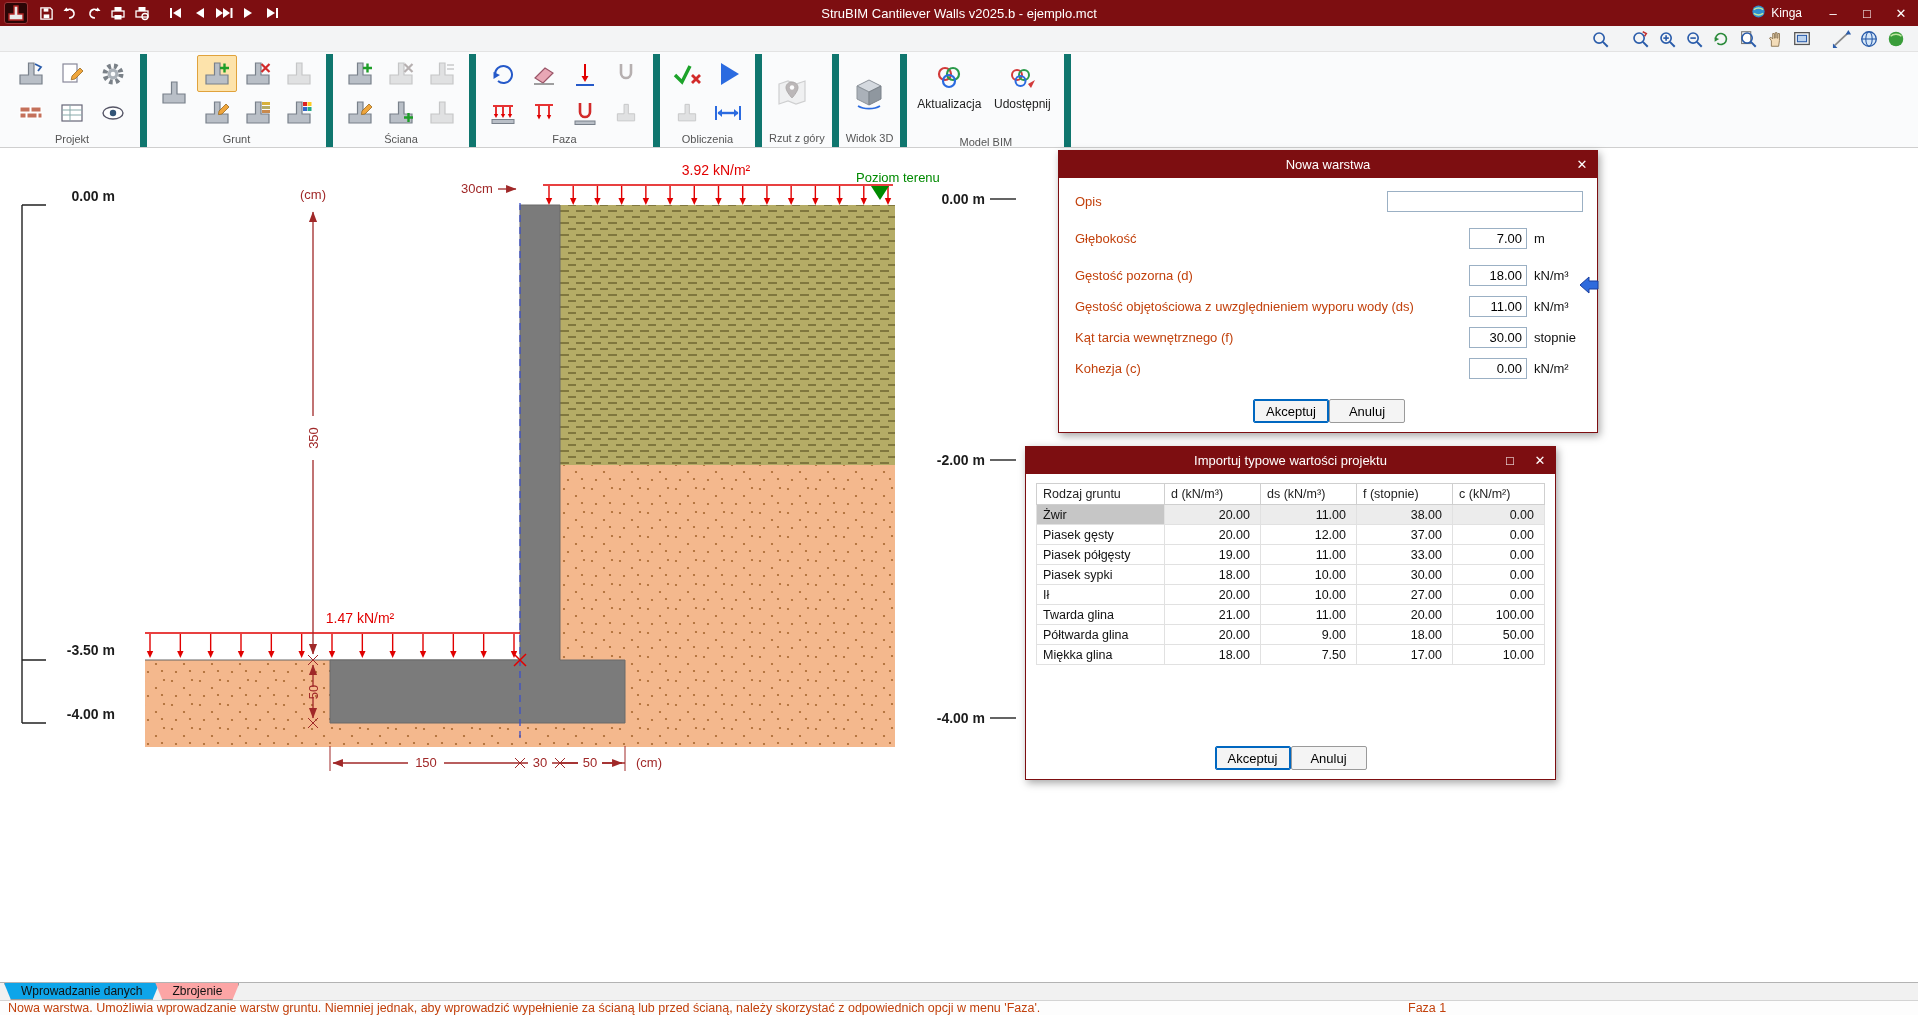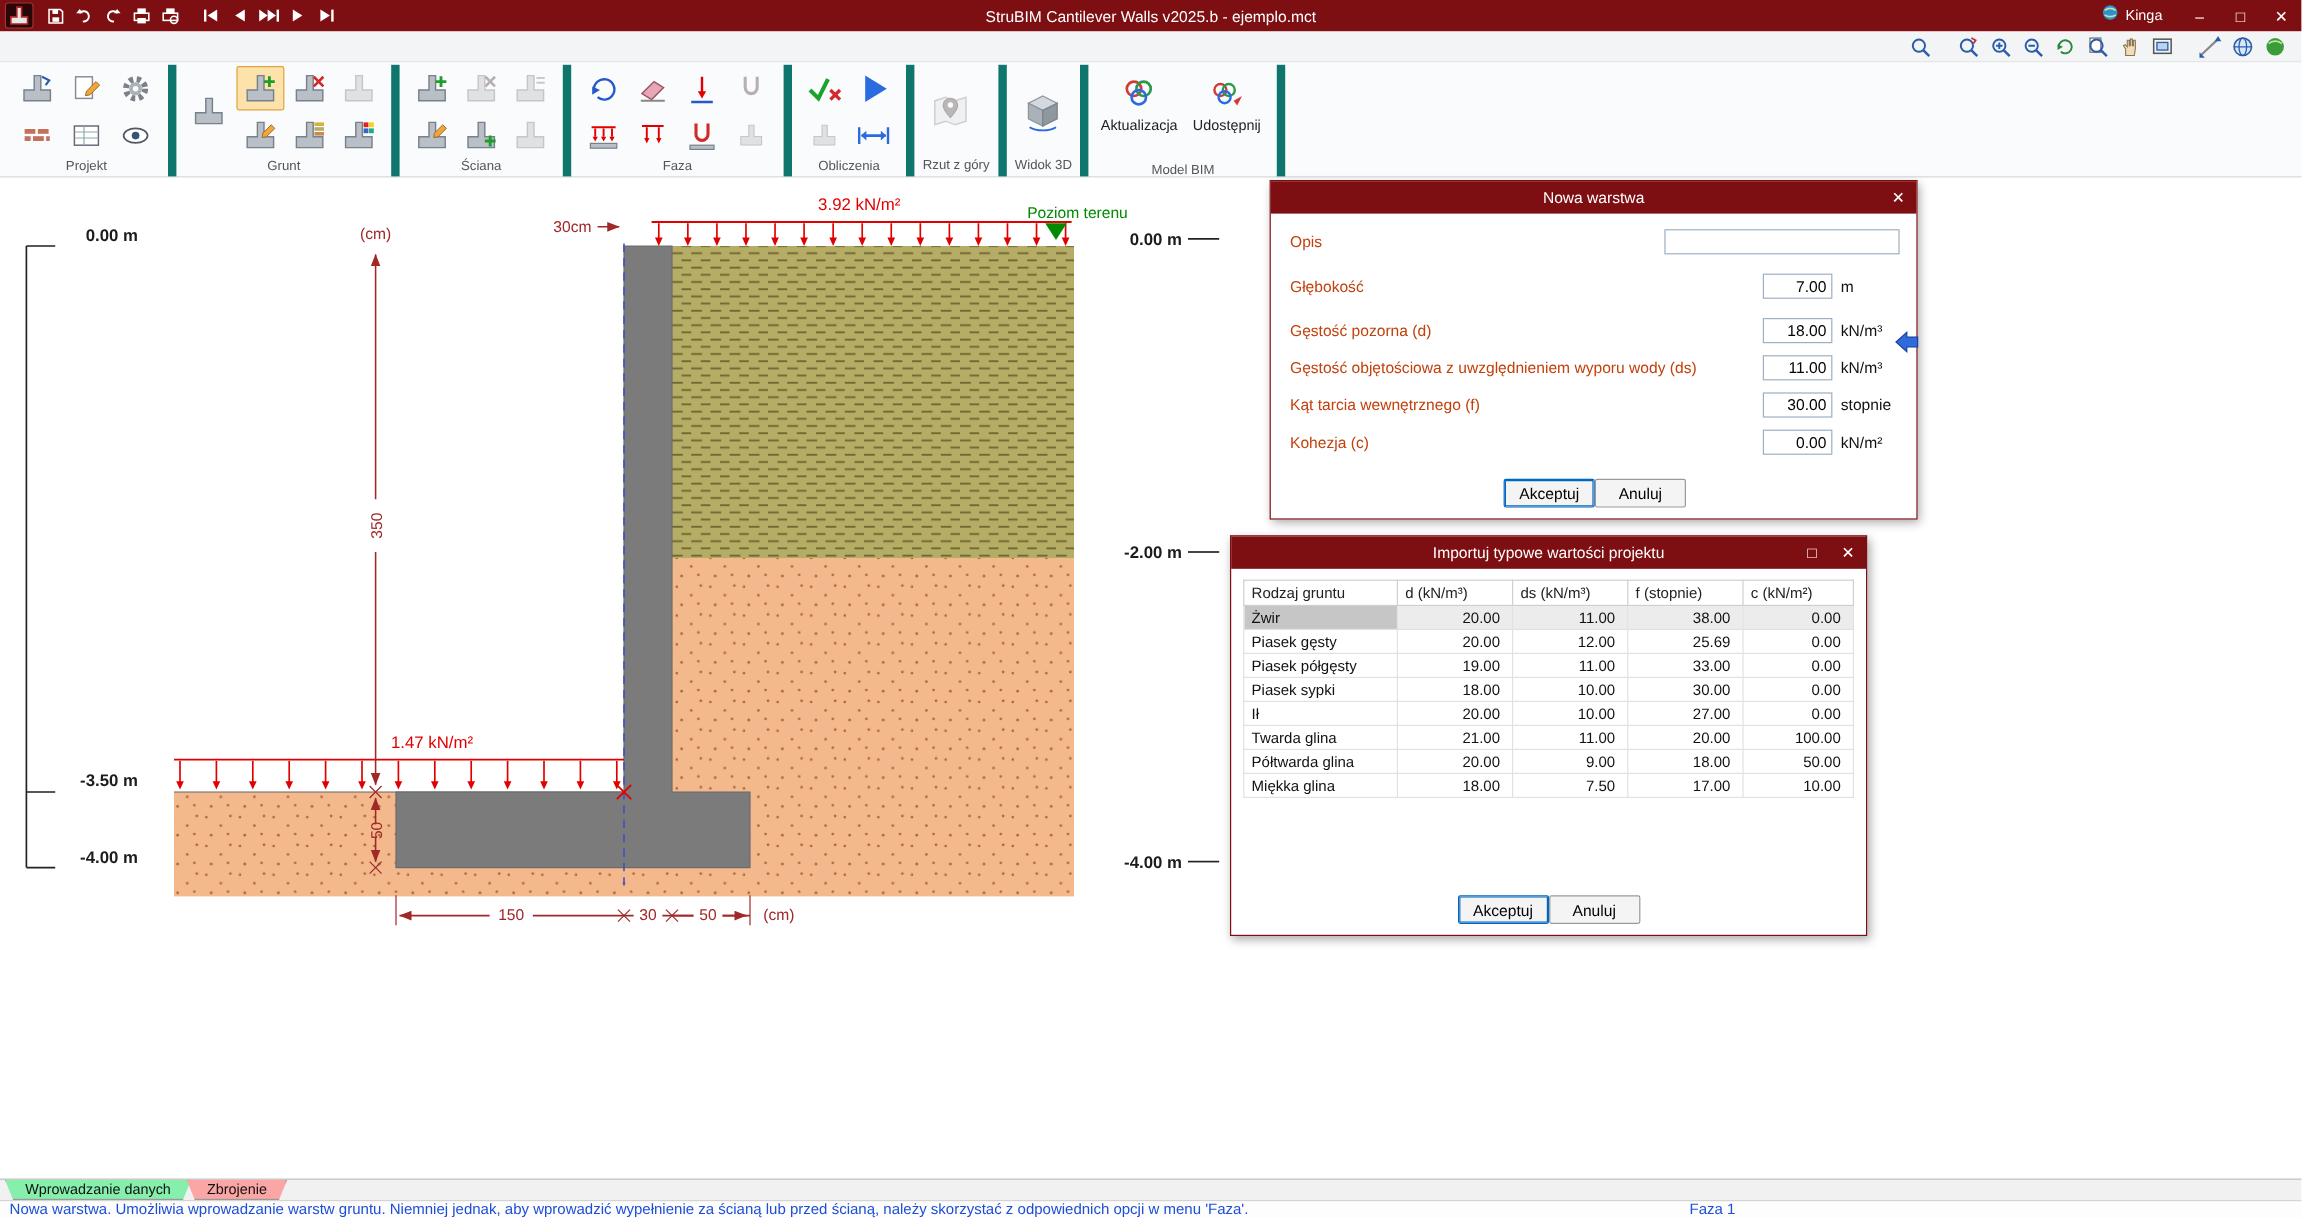--- a/index.html
+++ b/index.html
@@ -71,22 +71,22 @@
   .imp-table th{font-weight:normal;text-align:left;border:1px solid #cfcfcf;height:21px;padding:0 6px;background:#fff;color:#222}
   .imp-table td{border:1px solid #e1e1e1;height:20px;padding:0 6px;color:#111}
   .imp-table td.c-num{text-align:right;padding-right:10px}
   .sel-row td{background:#ececec}
   td.sel-cell{background:#c6c6c6 !important}
   .dlg2 .dlg-btns{position:absolute;bottom:9px;left:0;right:0;padding:0 14px}
   
   .tabbar{height:18px;background:#f1f1f1;border-top:1px solid #b3b3b3;display:flex;align-items:stretch;padding-left:4px}
   .tab{font-size:12px;line-height:17px;padding:0 16px;color:#111;background:#fca5a5;border:1px solid #9a9a9a;border-top:none;
     clip-path:polygon(0 0,100% 0,calc(100% - 7px) 100%,7px 100%);margin-right:-4px}
-  .tab.active{background:#86efac}
-  .statusbar{height:15px;background:#fdfdfd;border-top:1px solid #d4d4d4;font-size:12.5px;color:#1d4ed8;
+  .tab.active{background:#0ea5e9}
+  .statusbar{height:15px;background:#fdfdfd;border-top:1px solid #d4d4d4;font-size:12.5px;color:#c2410c;
     display:flex;align-items:center;padding-left:8px;position:relative}
   .status-phase{position:absolute;left:1408px;top:0;line-height:15px}
 </style>
 </head>
 <body>
 
 <svg width="0" height="0" style="position:absolute" aria-hidden="true">
   <defs>
     <g id="symWall">
         <path d="M11.5 3h5.5v12h8v9H3v-9h8.5z" fill="#b9bfc7" stroke="#78808a" stroke-width="1.2"></path>
@@ -759,21 +759,21 @@
           <td class="c-name sel-cell">Żwir</td>
           <td class="c-num">20.00</td>
           <td class="c-num">11.00</td>
           <td class="c-num">38.00</td>
           <td class="c-num">0.00</td>
         </tr>
         <tr>
           <td class="c-name">Piasek gęsty</td>
           <td class="c-num">20.00</td>
           <td class="c-num">12.00</td>
-          <td class="c-num">25.69</td>
+          <td class="c-num">37.00</td>
           <td class="c-num">0.00</td>
         </tr>
         <tr>
           <td class="c-name">Piasek półgęsty</td>
           <td class="c-num">19.00</td>
           <td class="c-num">11.00</td>
           <td class="c-num">33.00</td>
           <td class="c-num">0.00</td>
         </tr>
         <tr>

